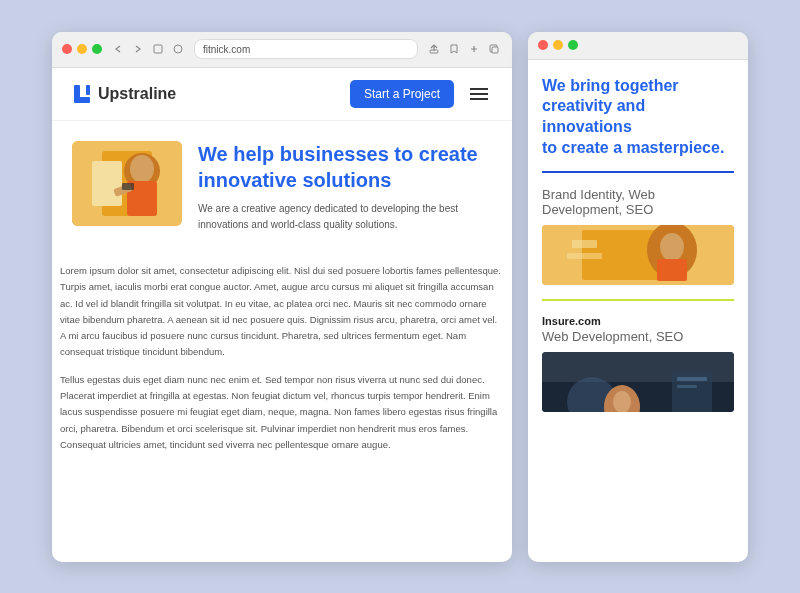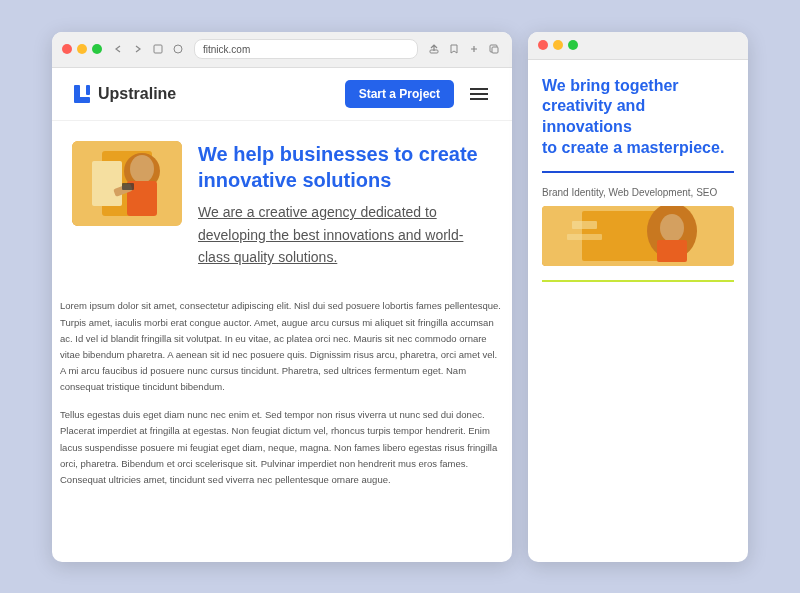--- a/index.html
+++ b/index.html
@@ -121,21 +121,21 @@
       gap: 12px;
     }
 
     .btn-primary {
       background: #2563eb;
       color: white;
       border: none;
       padding: 7px 14px;
       border-radius: 5px;
       font-size: 12px;
-      font-weight: 700;
+      font-weight: 400;
       cursor: pointer;
     }
 
     .hamburger {
       display: flex;
       flex-direction: column;
       gap: 3px;
       cursor: pointer;
       padding: 4px;
     }
@@ -175,24 +175,23 @@
 
     .hero-text h1 {
       font-size: 20px;
       font-weight: 700;
       color: #2563eb;
       line-height: 1.3;
       margin-bottom: 8px;
     }
 
     .hero-text p {
-      font-size: 14px;
+      font-size: 10px;
       color: #555;
       line-height: 1.6;
-      text-decoration: underline;
     }
 
     .body-text {
       padding: 10px 8px;
       font-size: 9.5px;
       color: #555;
       line-height: 1.7;
     }
 
     .body-text p {
@@ -247,21 +246,21 @@
     }
 
     .project-title {
       font-size: 11px;
       font-weight: 700;
       color: #222;
       margin-bottom: 2px;
     }
 
     .project-tags {
-      font-size: 10px;
+      font-size: 13px;
       color: #666;
       margin-bottom: 8px;
     }
 
     .project-image {
       width: 100%;
       height: 60px;
       border-radius: 4px;
       overflow: hidden;
       position: relative;
@@ -429,14 +428,32 @@
           <ellipse cx="130" cy="22" rx="12" ry="14" fill="#d4a060"></ellipse>
           <rect x="115" y="34" width="30" height="22" rx="2" fill="#e86020"></rect>
           <rect x="30" y="15" width="25" height="8" rx="1" fill="#f5dfa0" opacity="0.6"></rect>
           <rect x="25" y="28" width="35" height="6" rx="1" fill="#f5dfa0" opacity="0.5"></rect>
         </svg>
       </div>
     </div>
 
     <div class="project-divider"></div>
 
+    <div class="project-item">
+      <div class="project-title">Insure.com</div>
+      <div class="project-tags">Web Development, SEO</div>
+      <div class="project-image proj-img-2">
+        <svg width="192" height="80" viewBox="0 0 192 80">
+          <rect width="192" height="80" fill="#2d3a4a"></rect>
+          <rect x="0" y="30" width="192" height="50" fill="#1a2535"></rect>
+          <circle cx="50" cy="50" r="25" fill="#3d5a7a" opacity="0.5"></circle>
+          <ellipse cx="80" cy="55" rx="18" ry="22" fill="#c08050"></ellipse>
+          <ellipse cx="80" cy="50" rx="9" ry="11" fill="#d4a070"></ellipse>
+          <rect x="68" y="62" width="24" height="20" rx="2" fill="#8a5030"></rect>
+          <rect x="50" y="65" width="20" height="7" rx="1" fill="#c08050" transform="rotate(-15,60,68)"></rect>
+          <rect x="130" y="20" width="40" height="50" rx="3" fill="#2a3f55" opacity="0.7"></rect>
+          <rect x="135" y="25" width="30" height="4" rx="1" fill="#4a6a8a" opacity="0.8"></rect>
+          <rect x="135" y="33" width="20" height="3" rx="1" fill="#4a6a8a" opacity="0.6"></rect>
+        </svg>
+      </div>
+    </div>
   </div>
 </div>
 
 </body></html>

